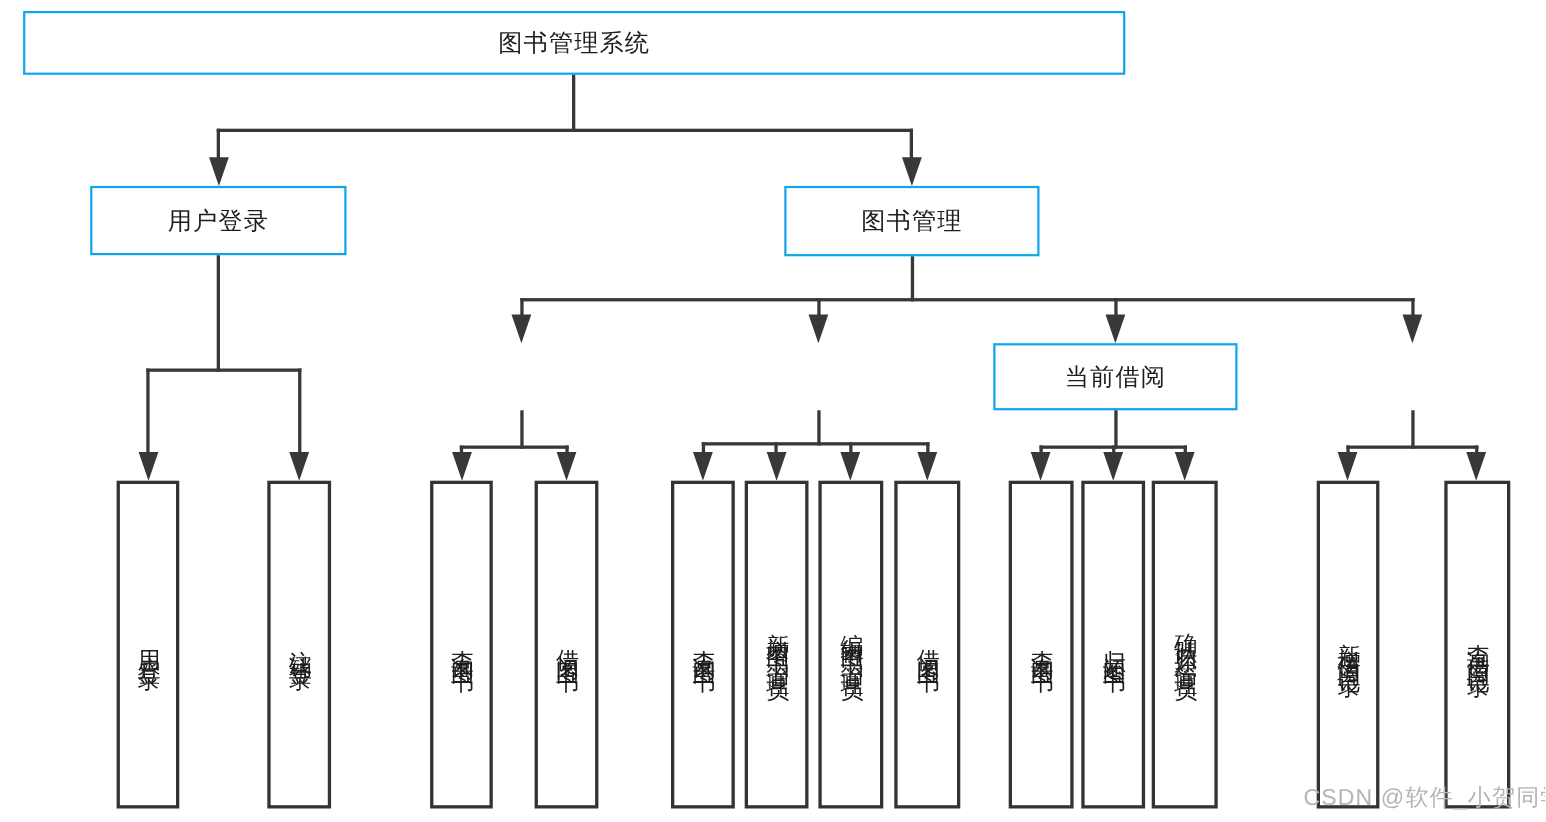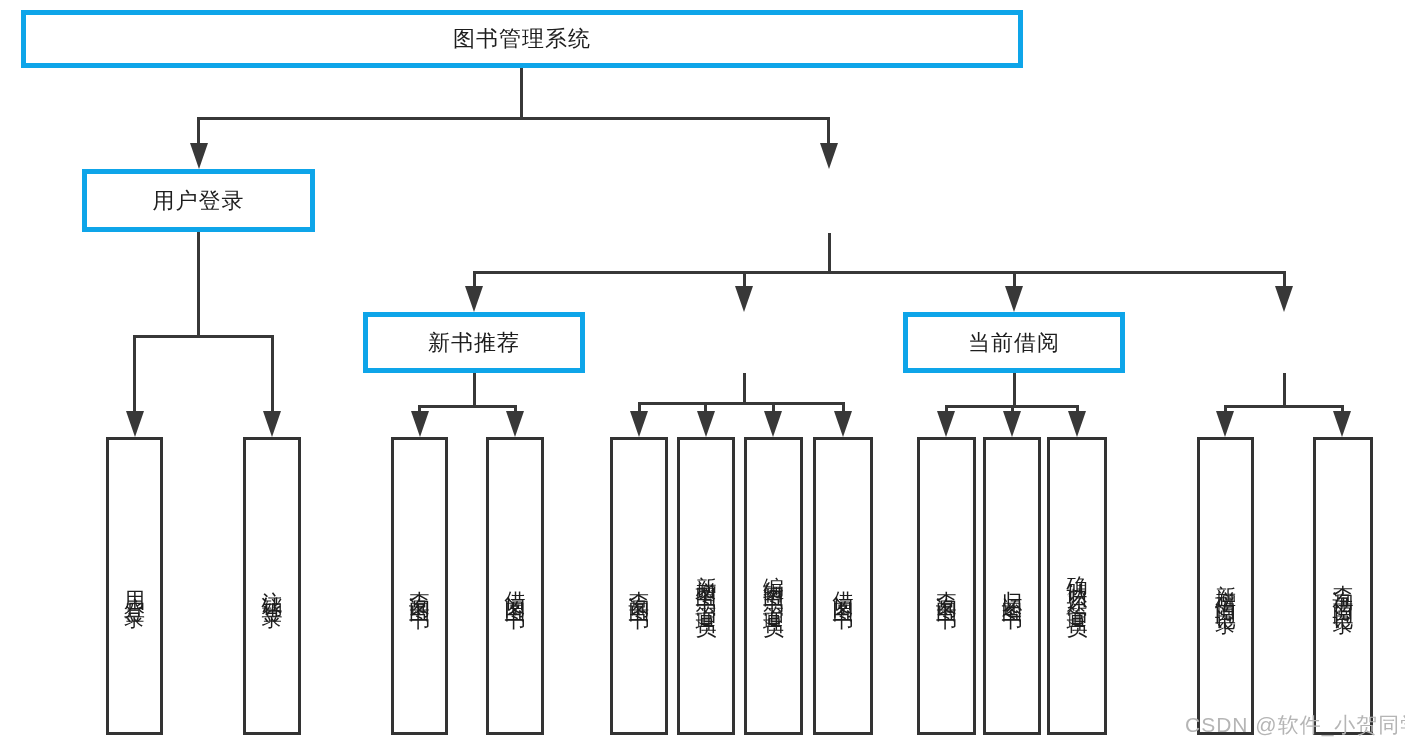--- a/index.html
+++ b/index.html
@@ -1,17 +1,17 @@
 <!DOCTYPE html>
 <html><head>
 <meta charset="utf-8">
 <style>
   html,body{margin:0;padding:0;background:#fff;font-family:"Liberation Sans",sans-serif;}
   .stage{position:relative;width:1405px;height:747px;background:#ffffff;overflow:hidden;}
-  .box{position:absolute;box-sizing:border-box;border:5px solid #0ea5e9;background:#fff;
+  .box{position:absolute;box-sizing:border-box;border:2px solid #0ea5e9;background:#fff;
        display:flex;align-items:center;justify-content:center;
        font-size:22px;color:#1d1d1d;letter-spacing:1px;}
   .vbox{position:absolute;box-sizing:border-box;border:3px solid #333;background:#fff;
        writing-mode:vertical-rl;text-orientation:mixed;
        display:flex;align-items:center;justify-content:center;
        font-size:21px;color:#1d1d1d;letter-spacing:6px;}
   .line{position:absolute;background:#383838;}
   .arrow{position:absolute;width:0;height:0;
        border-left:9px solid transparent;border-right:9px solid transparent;
        border-top:26px solid #383838;}
@@ -30,42 +30,42 @@
   <div class="line" style="left:520px;top:68px;width:3px;height:51px;"></div>
   <div class="line" style="left:197px;top:117px;width:633px;height:3px;"></div>
   <div class="line" style="left:197px;top:117px;width:3px;height:28px;"></div>
   <div class="arrow" style="left:190px;top:143px;"></div>
   <div class="line" style="left:827px;top:117px;width:3px;height:28px;"></div>
   <div class="arrow" style="left:820px;top:143px;"></div>
 
   <div class="box" style="left:82px;top:169px;width:233px;height:63px;">
     <span>用户登录</span>
   </div>
+  <div class="box" style="left:713px;top:169px;width:232px;height:64px;">
+    <span>图书管理</span>
+  </div>
 
   <div class="line" style="left:197px;top:232px;width:3px;height:106px;"></div>
   <div class="line" style="left:133px;top:335px;width:141px;height:3px;"></div>
   <div class="line" style="left:133px;top:335px;width:3px;height:78px;"></div>
   <div class="arrow" style="left:126px;top:411px;"></div>
   <div class="line" style="left:271px;top:335px;width:3px;height:78px;"></div>
   <div class="arrow" style="left:263px;top:411px;"></div>
 
   <div class="line" style="left:828px;top:233px;width:3px;height:41px;"></div>
   <div class="line" style="left:473px;top:271px;width:813px;height:3px;"></div>
   <div class="line" style="left:473px;top:271px;width:3px;height:17px;"></div>
   <div class="arrow" style="left:465px;top:286px;"></div>
   <div class="line" style="left:743px;top:271px;width:3px;height:17px;"></div>
   <div class="arrow" style="left:735px;top:286px;"></div>
   <div class="line" style="left:1013px;top:271px;width:3px;height:17px;"></div>
   <div class="arrow" style="left:1005px;top:286px;"></div>
   <div class="line" style="left:1283px;top:271px;width:3px;height:17px;"></div>
   <div class="arrow" style="left:1275px;top:286px;"></div>
 
-  <div class="box" style="left:363px;top:312px;width:222px;height:61px;">
-    <span>新书推荐</span>
-  </div>
   <div class="box" style="left:903px;top:312px;width:222px;height:61px;">
     <span>当前借阅</span>
   </div>
 
   <div class="line" style="left:473px;top:373px;width:3px;height:35px;"></div>
   <div class="line" style="left:418px;top:405px;width:99px;height:3px;"></div>
   <div class="line" style="left:418px;top:405px;width:3px;height:9px;"></div>
   <div class="arrow" style="left:411px;top:411px;"></div>
   <div class="line" style="left:514px;top:405px;width:3px;height:9px;"></div>
   <div class="arrow" style="left:506px;top:411px;"></div>

